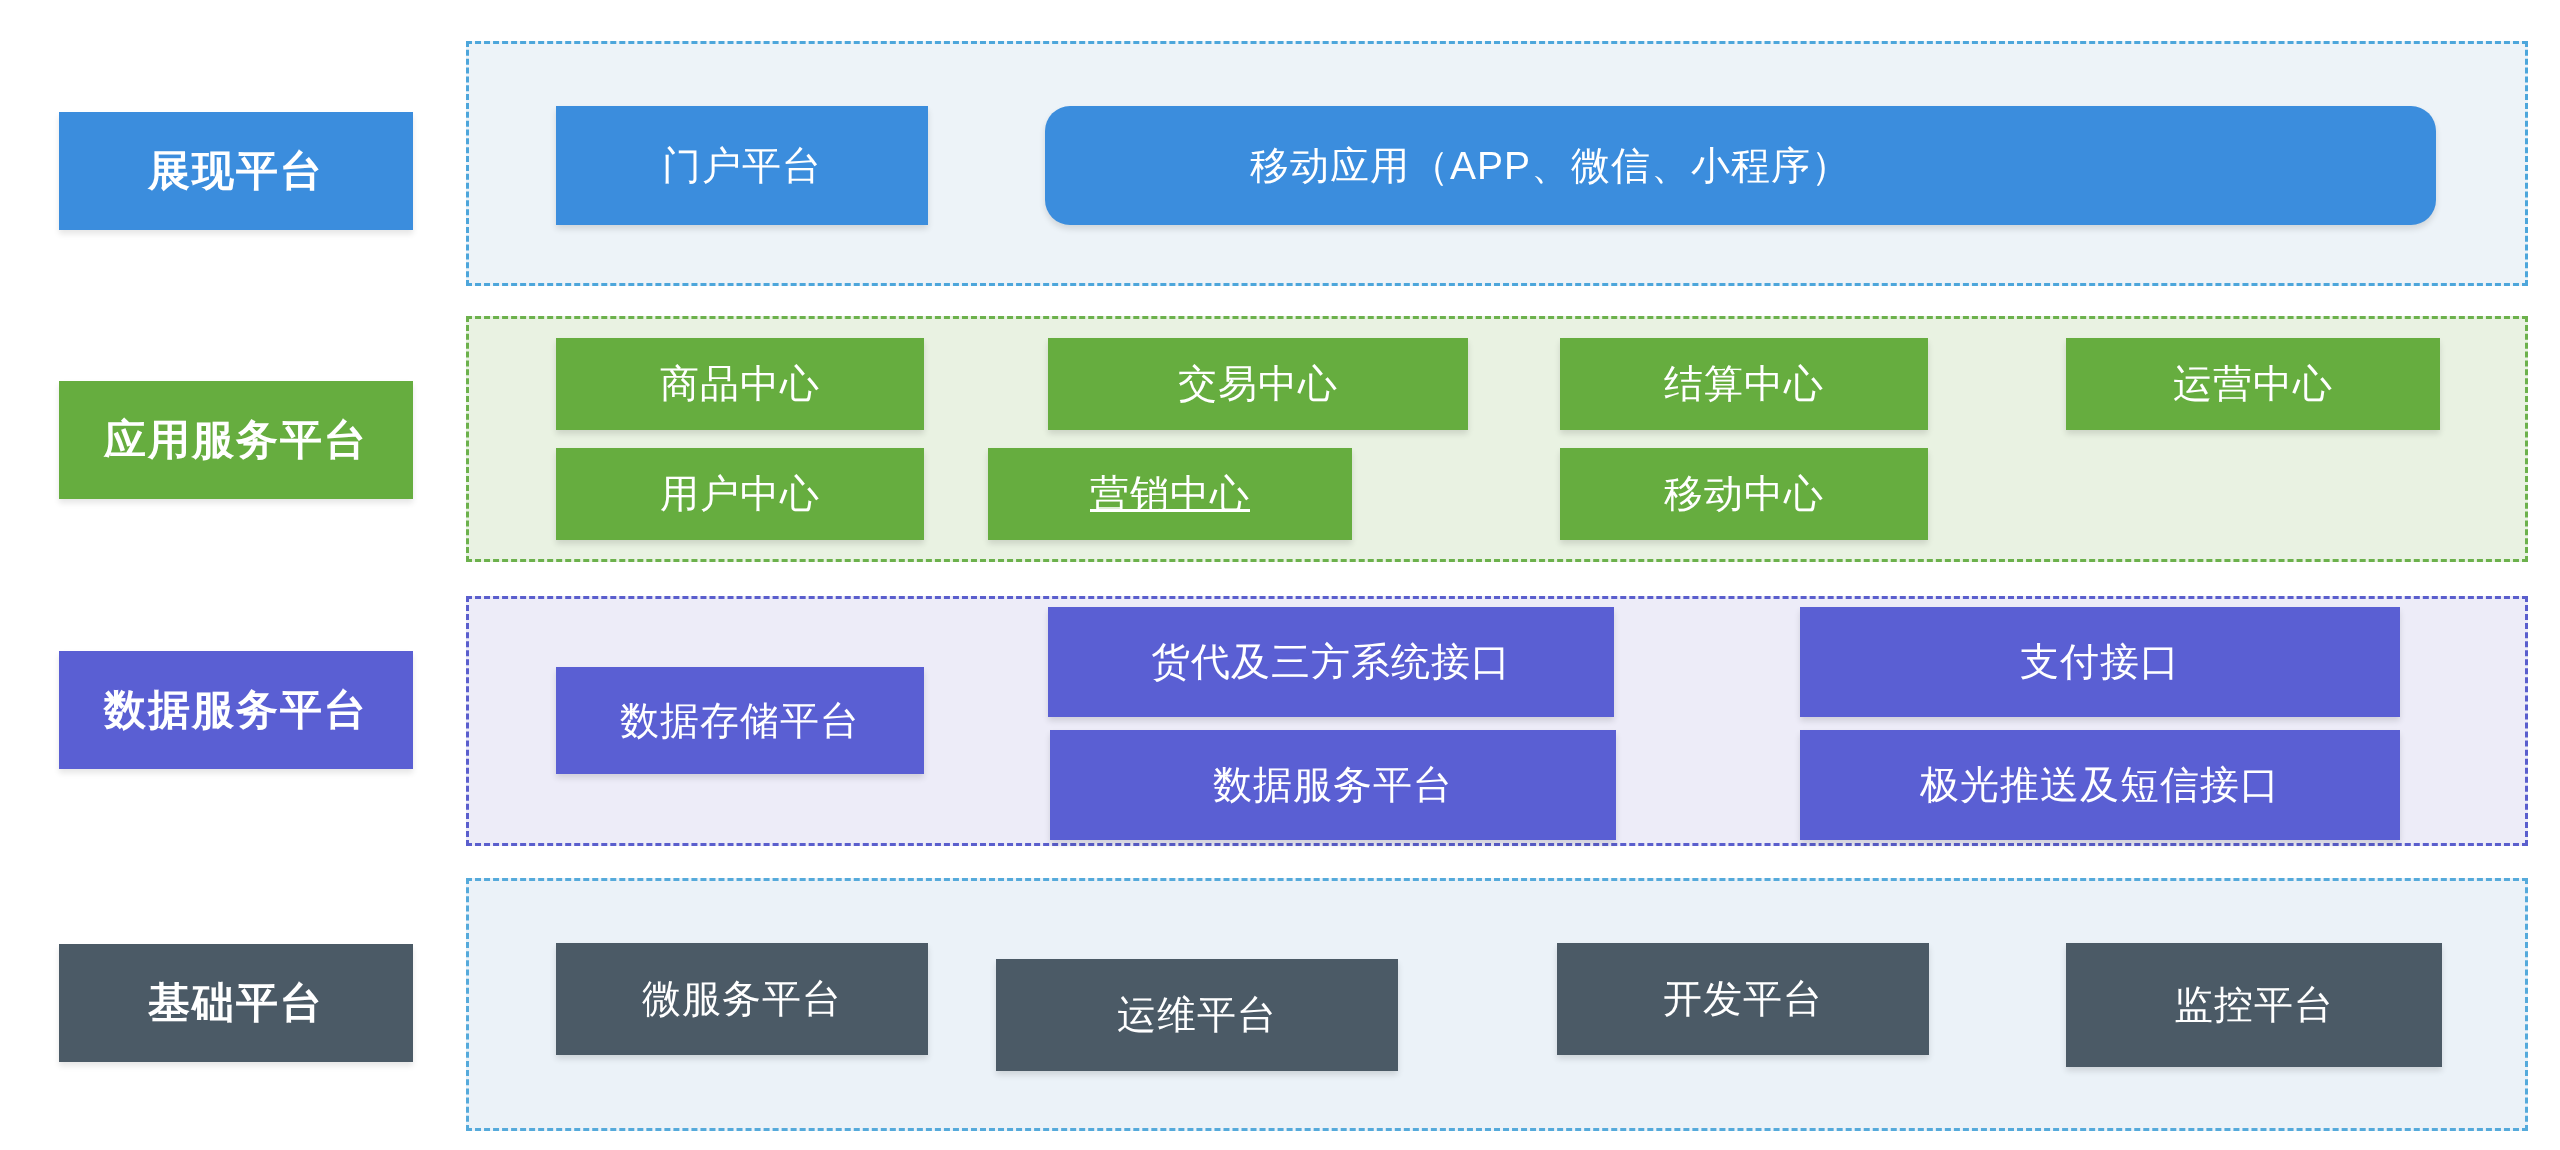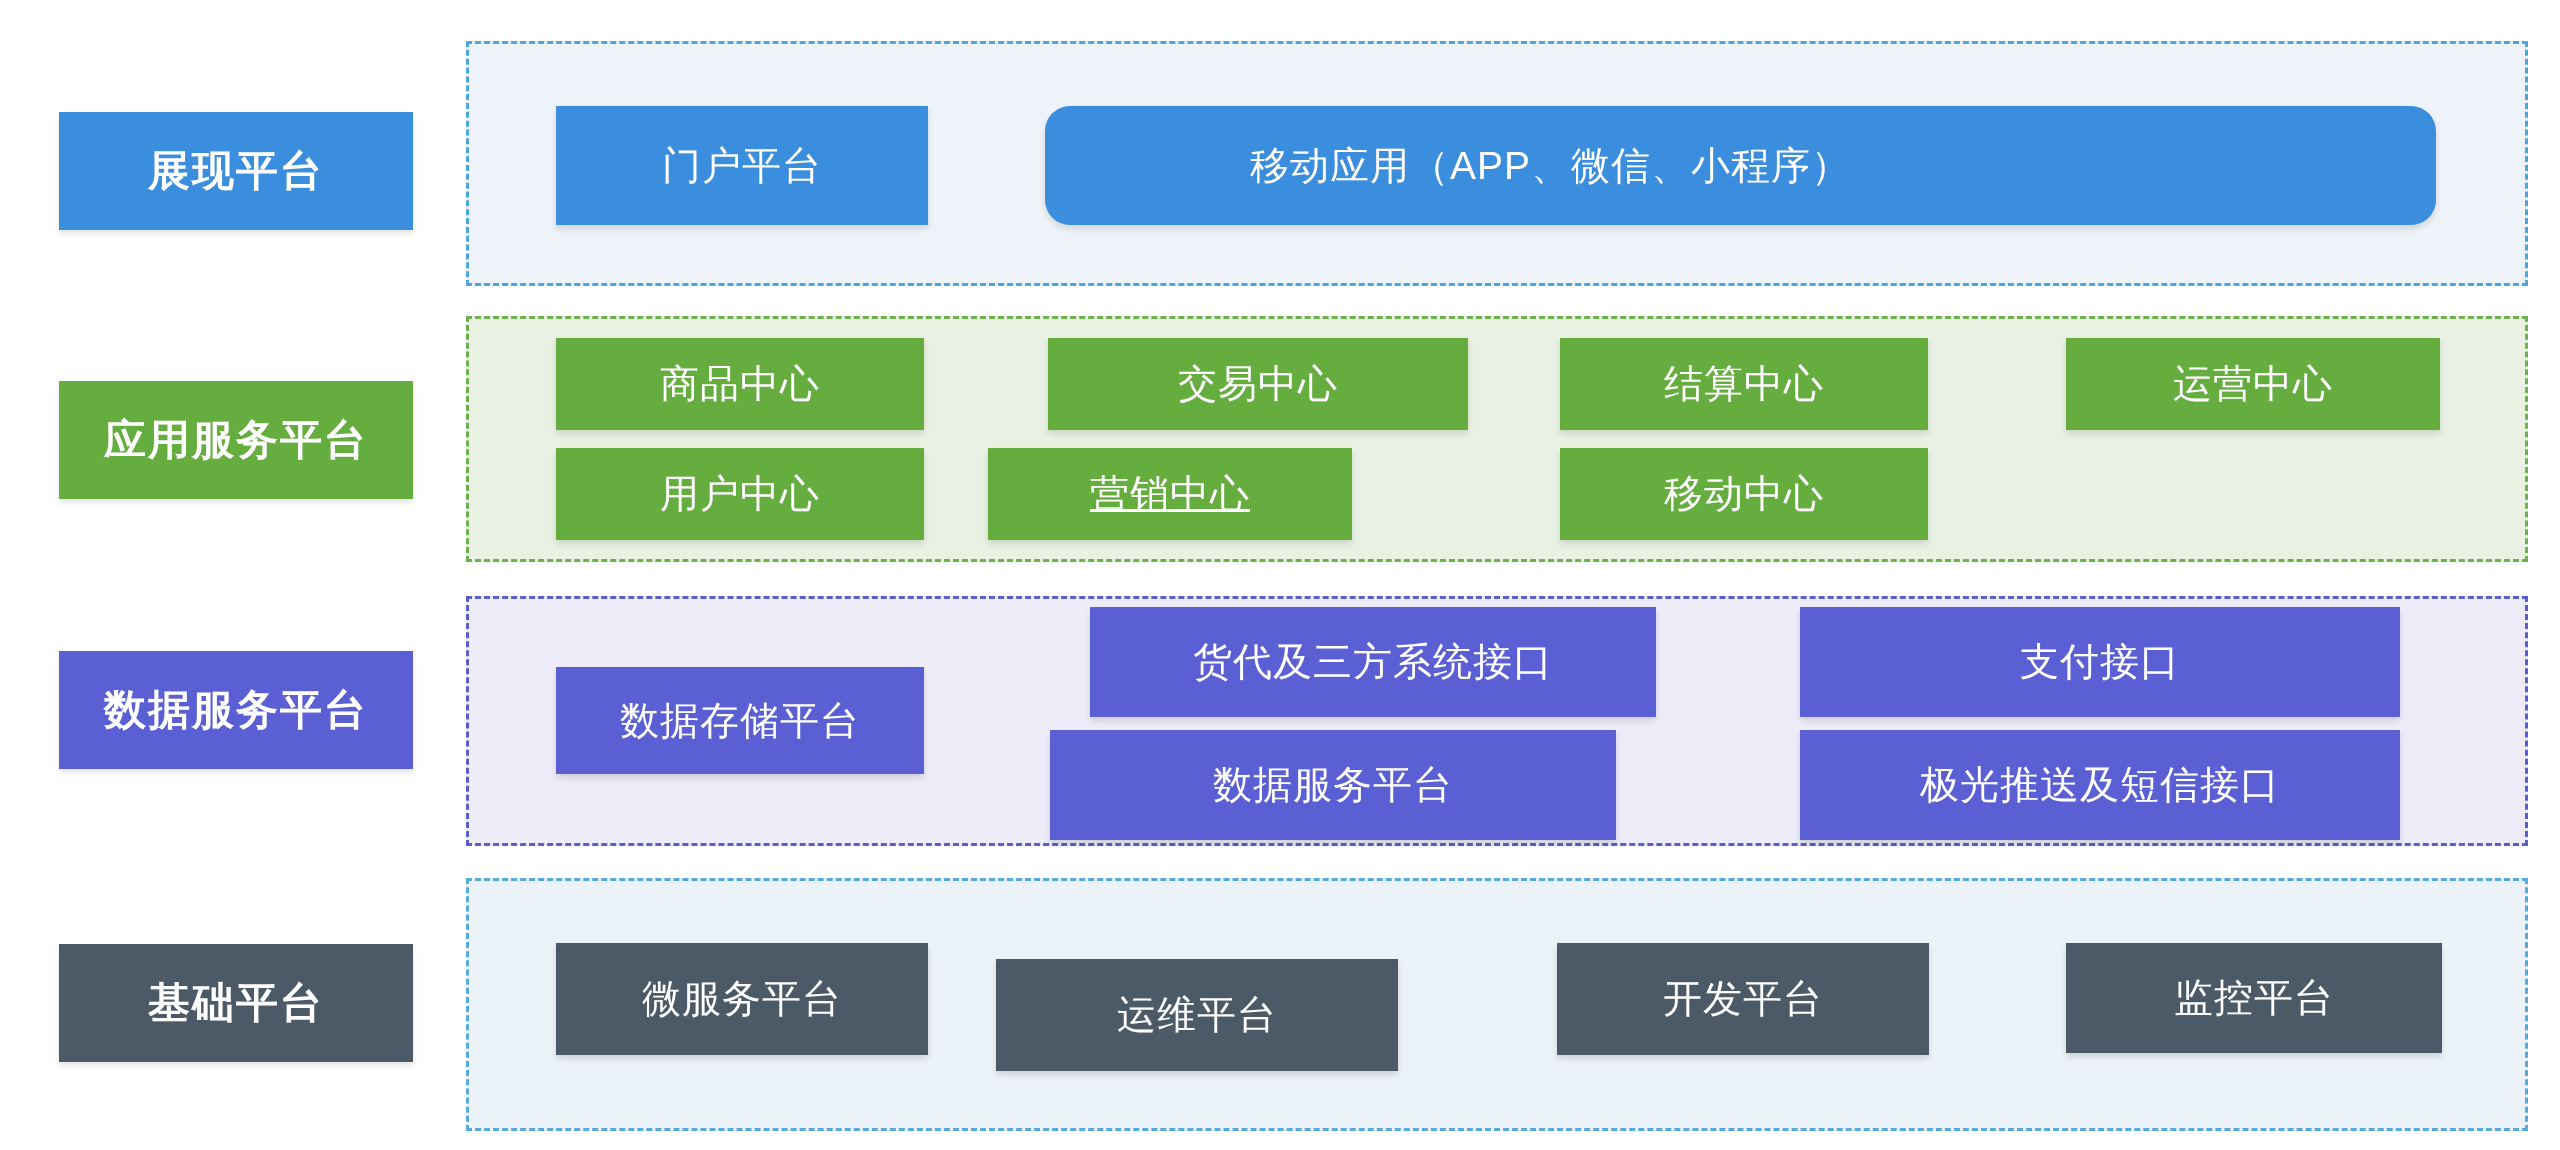--- a/index.html
+++ b/index.html
@@ -61,23 +61,23 @@
 
   <div class="box green" style="left:556px;top:338px;width:368px;height:92px;">商品中心</div>
   <div class="box green" style="left:1048px;top:338px;width:420px;height:92px;">交易中心</div>
   <div class="box green" style="left:1560px;top:338px;width:368px;height:92px;">结算中心</div>
   <div class="box green" style="left:2066px;top:338px;width:374px;height:92px;">运营中心</div>
   <div class="box green" style="left:556px;top:448px;width:368px;height:92px;">用户中心</div>
   <div class="box green" style="left:988px;top:448px;width:364px;height:92px;text-decoration:underline;">营销中心</div>
   <div class="box green" style="left:1560px;top:448px;width:368px;height:92px;">移动中心</div>
 
   <div class="box purple" style="left:556px;top:667px;width:368px;height:107px;">数据存储平台</div>
-  <div class="box purple" style="left:1090px;top:607px;width:566px;height:110px;">货代及三方系统接口</div>
+  <div class="box purple" style="left:1048px;top:607px;width:566px;height:110px;">货代及三方系统接口</div>
   <div class="box purple" style="left:1800px;top:607px;width:600px;height:110px;">支付接口</div>
   <div class="box purple" style="left:1050px;top:730px;width:566px;height:110px;">数据服务平台</div>
   <div class="box purple" style="left:1800px;top:730px;width:600px;height:110px;">极光推送及短信接口</div>
 
   <div class="box dark" style="left:556px;top:943px;width:372px;height:112px;">微服务平台</div>
   <div class="box dark" style="left:996px;top:943px;width:402px;height:112px;margin-top:16px;">运维平台</div>
   <div class="box dark" style="left:1557px;top:943px;width:372px;height:112px;">开发平台</div>
-  <div class="box dark" style="left:2066px;top:943px;width:376px;height:110px;">监控平台</div>
+  <div class="box dark" style="left:2066px;top:943px;width:376px;height:124px;">监控平台</div>
 
 </div>
 
 </body></html>

